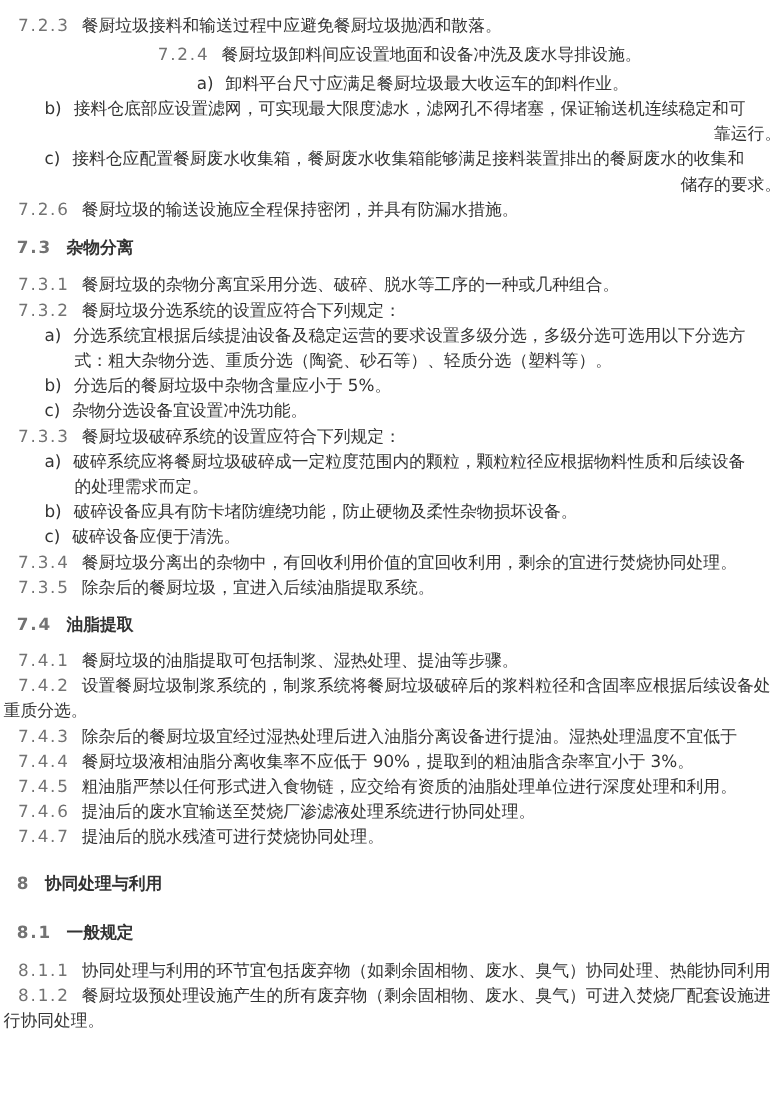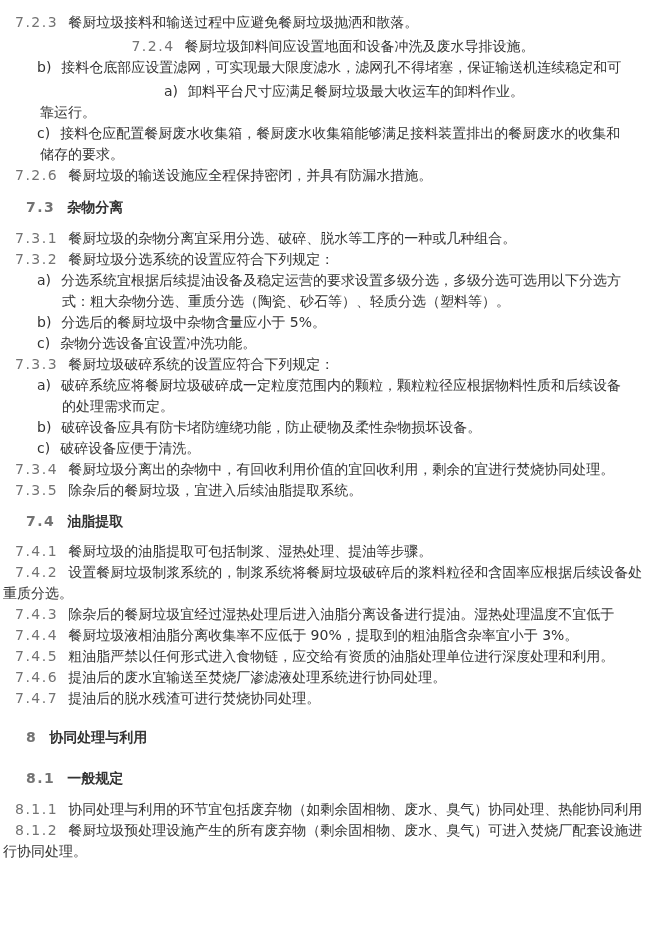--- a/index.html
+++ b/index.html
@@ -28,47 +28,47 @@
     color: #737373;
     letter-spacing: 1.5px;
     margin-right: 10px;
   }
   .letter-mark {
     color: #333333;
     margin-right: 10px;
   }
   
   .clause       { padding-left: 15px; }
-  .heading      { padding-left: 26px; font-weight: bold; }
+  .heading      { padding-left: 14px; font-weight: bold; }
   .heading .num { margin-right: 12px; }
   .letter       { padding-left: 37px; }
-  .cont-letter  { padding-left: 40px; }
+  .cont-letter  { padding-left: 40px; text-align: right; }
   .cont-text    { padding-left: 62px; }
   .cont-left    { padding-left: 3px; }
   
   .mt3  { margin-top: 3px; text-align: center; }
   .mt9  { margin-top: 9px; }
   .mt10 { margin-top: 10px; }
   .mt11 { margin-top: 11px; }
   .mt18 { margin-top: 18px; }
   .mt20 { margin-top: 20px; }
 </style>
 </head>
 <body>
 
 <div class="page">
 
   <div class="ln clause"><span class="num">7.2.3</span><span>餐厨垃圾接料和输送过程中应避免餐厨垃圾抛洒和散落。</span></div>
 
   <div class="ln clause mt3"><span class="num">7.2.4</span><span>餐厨垃圾卸料间应设置地面和设备冲洗及废水导排设施。</span></div>
 
 
+  <div class="ln letter mt3"><span class="letter-mark">a)</span><span>卸料平台尺寸应满足餐厨垃圾最大收运车的卸料作业。</span></div>
+
   <div class="ln letter"><span class="letter-mark">b)</span><span>接料仓底部应设置滤网，可实现最大限度滤水，滤网孔不得堵塞，保证输送机连续稳定和可</span></div>
-
-  <div class="ln letter mt3"><span class="letter-mark">a)</span><span>卸料平台尺寸应满足餐厨垃圾最大收运车的卸料作业。</span></div>
 
   <div class="ln cont-letter"><span>靠运行。</span></div>
 
   <div class="ln letter"><span class="letter-mark">c)</span><span>接料仓应配置餐厨废水收集箱，餐厨废水收集箱能够满足接料装置排出的餐厨废水的收集和</span></div>
 
   <div class="ln cont-letter"><span>储存的要求。</span></div>
 
   <div class="ln clause"><span class="num">7.2.6</span><span>餐厨垃圾的输送设施应全程保持密闭，并具有防漏水措施。</span></div>
 
   <div class="ln heading mt11"><span class="num">7.3</span><span>杂物分离</span></div>

